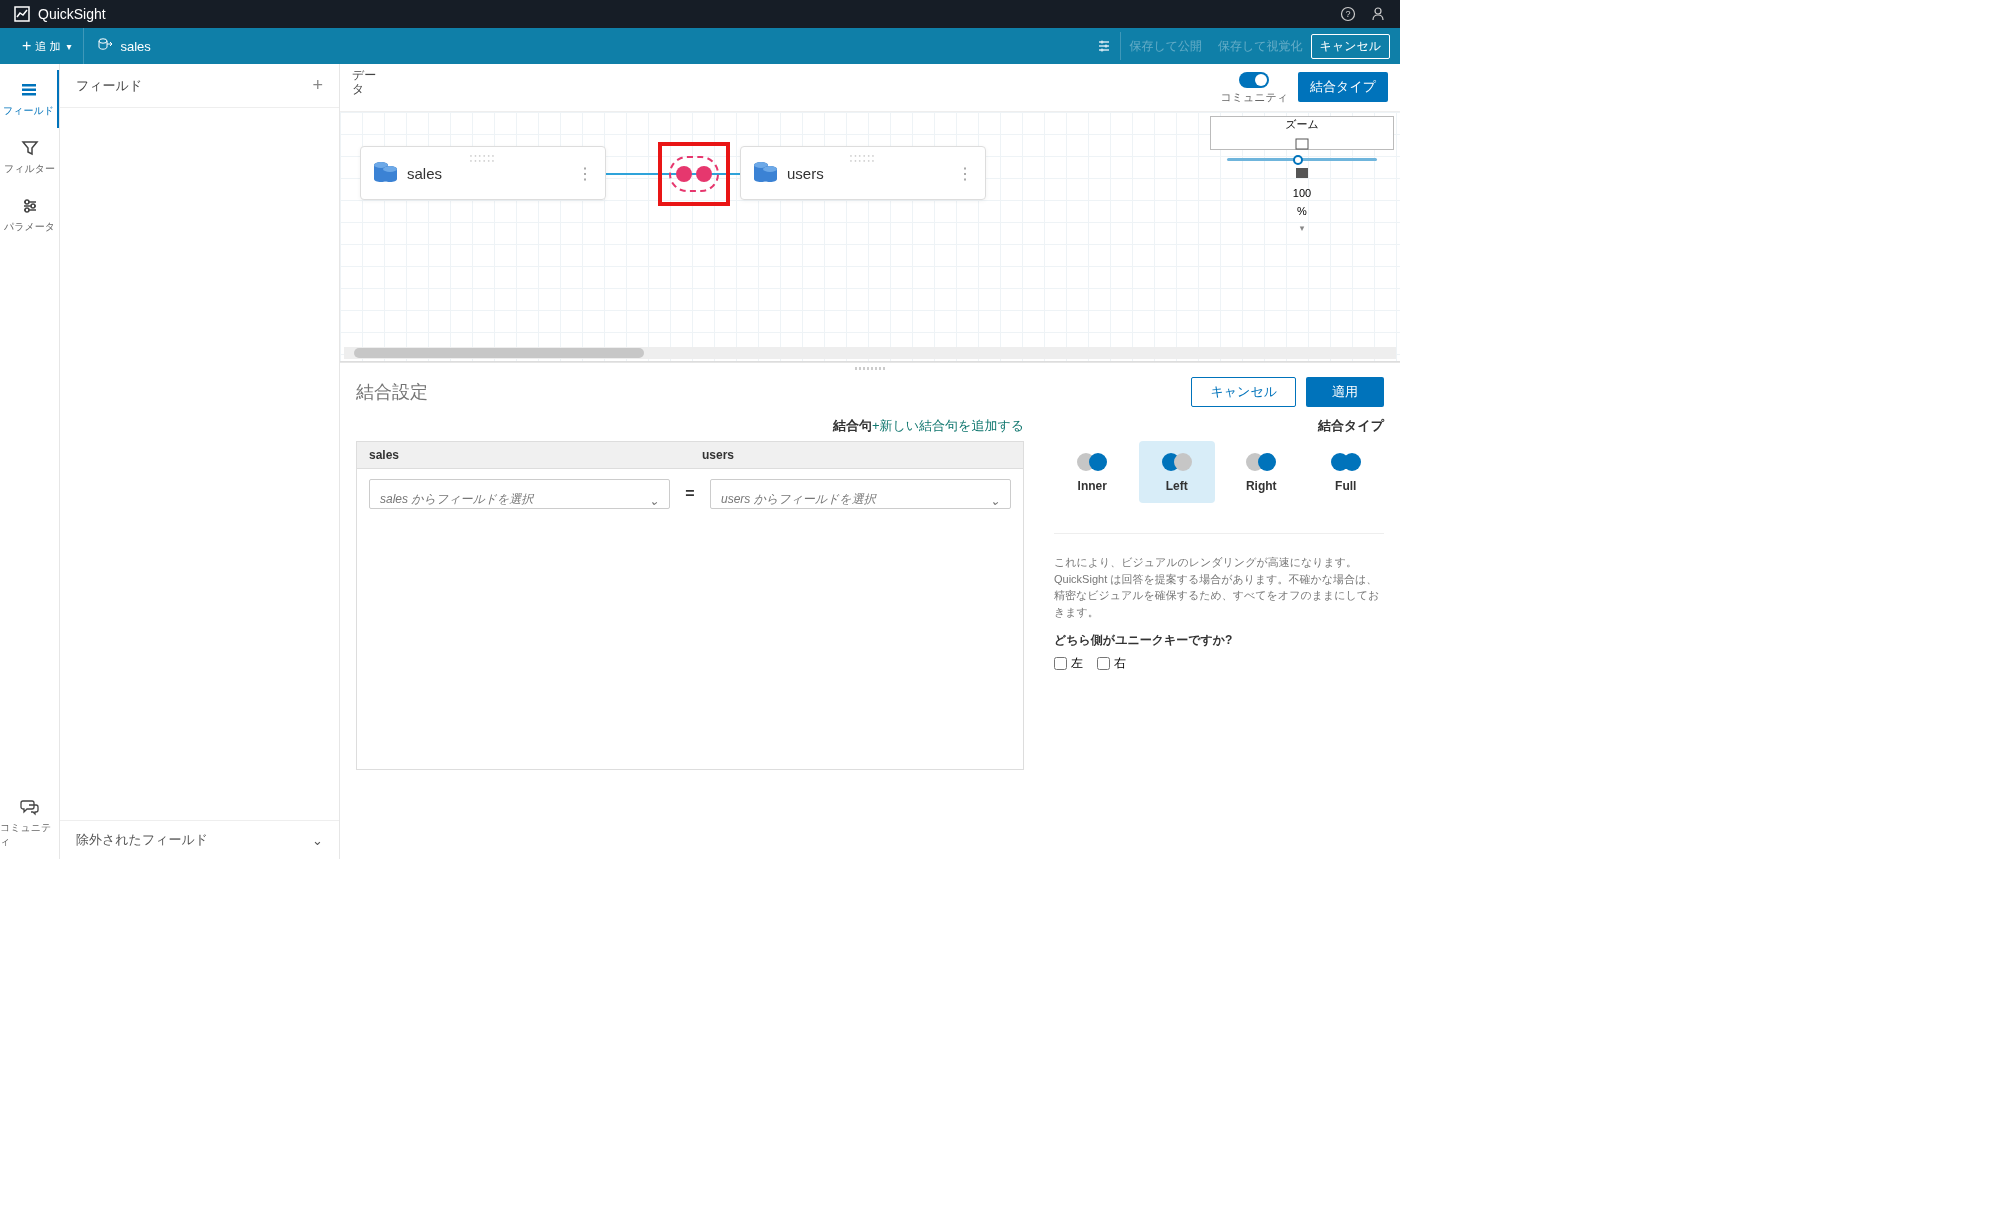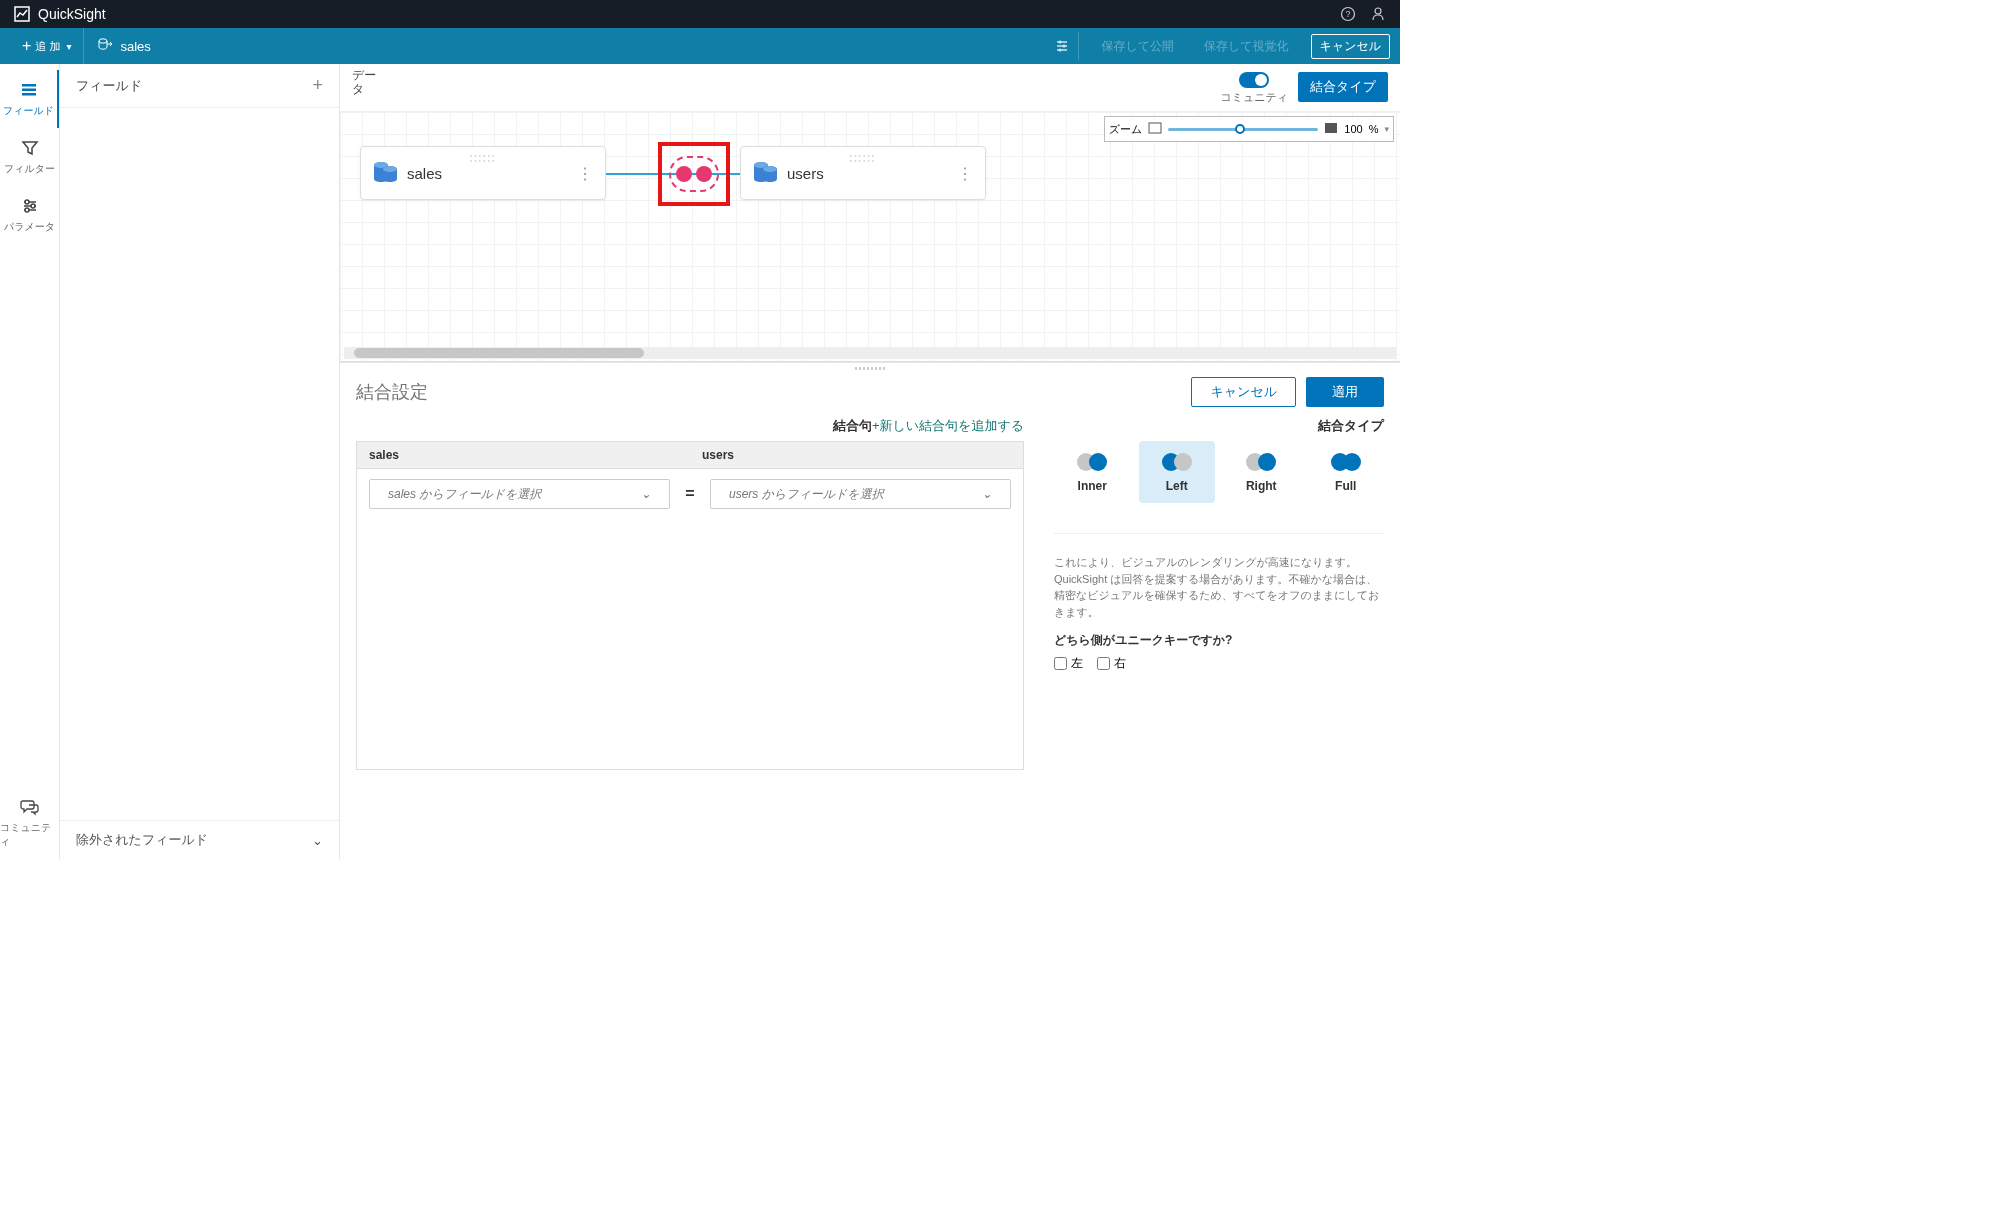--- a/index.html
+++ b/index.html
@@ -13,21 +13,21 @@
 .top-bar .icon-btn { width: 16px; height: 16px; display: flex; align-items: center; justify-content: center; cursor: pointer; color: #ccc; }
 
 
 .toolbar { background: #0f7fa8; color: #fff; height: 36px; display: flex; align-items: center; justify-content: space-between; padding: 0 10px; }
 .toolbar .left { display: flex; align-items: center; gap: 0; }
 .toolbar .add-btn { display: flex; align-items: center; gap: 4px; padding: 0 12px; height: 36px; cursor: pointer; border-right: 1px solid rgba(255,255,255,0.2); }
 .toolbar .add-btn .plus { font-size: 16px; line-height: 1; }
 .toolbar .add-btn .txt { font-size: 11px; line-height: 10px; }
 .toolbar .add-btn .caret { font-size: 10px; margin-left: 2px; }
 .toolbar .dataset-label { display: flex; align-items: center; gap: 6px; padding: 0 14px; font-size: 13px; }
-.toolbar .right { display: flex; align-items: center; gap: 14px; }
+.toolbar .right { display: flex; align-items: center; gap: 0; }
 .toolbar .tool-icon { width: 28px; height: 28px; display: flex; align-items: center; justify-content: center; color: rgba(255,255,255,0.6); border-right: 1px solid rgba(255,255,255,0.2); padding-right: 6px; }
 .toolbar .tool-btn { background: transparent; border: none; color: rgba(255,255,255,0.35); font-size: 12px; padding: 4px 8px; cursor: default; }
 .toolbar .cancel-btn { background: transparent; border: 1px solid #fff; border-radius: 2px; color: #fff; font-size: 12px; padding: 3px 8px; cursor: pointer; }
 
 
 .main { flex: 1; display: flex; overflow: hidden; }
 
 
 .nav-rail { width: 60px; background: #fff; border-right: 1px solid #e6e6e6; display: flex; flex-direction: column; align-items: center; padding-top: 6px; }
 .nav-item { width: 100%; display: flex; flex-direction: column; align-items: center; padding: 10px 0; cursor: pointer; font-size: 10px; color: #666; gap: 4px; }
@@ -58,21 +58,21 @@
 .toggle::after { content:''; position:absolute; right:2px; top:2px; width:12px; height:12px; background:#fff; border-radius:50%; }
 .toggle-label { font-size: 11px; color:#666; margin-top:2px; }
 .add-data-btn { background:#0073bb; color:#fff; border:none; border-radius:2px; padding: 6px 12px; font-size:13px; cursor:pointer; }
 
 
 .canvas-wrap { position:relative; flex: 0 0 auto; height: 250px; border-bottom: 1px solid #ddd; }
 .canvas { position:absolute; inset:0; background-color: #fff;
   background-image: linear-gradient(#eef3f6 1px, transparent 1px), linear-gradient(90deg, #eef3f6 1px, transparent 1px);
   background-size: 22px 22px; overflow: auto; }
 .canvas-content { position:relative; width: 1500px; height: 230px; }
-.zoom-bar { position:absolute; top:4px; right:6px; background:#fff; border:1px solid #bbb; height:26px; display:flex; align-items:center; padding:0 4px; gap:6px; font-size:11px; z-index:5; }
+.zoom-bar { position:absolute; top:4px; right:6px; background:#fff; border:1px solid #bbb; height:34px; display:flex; align-items:center; padding:0 16px; gap:6px; font-size:11px; z-index:5;flex-direction:column; }
 .zoom-bar .slider { -webkit-appearance:none; width:150px; height:3px; background:#6fb5dc; border-radius:2px; }
 .zoom-bar .slider::-webkit-slider-thumb { -webkit-appearance:none; width:10px; height:10px; border-radius:50%; background:#fff; border:2px solid #0073bb; }
 
 .node { position:absolute; width:246px; height:54px; background:#fff; border:1px solid #ddd; border-radius:4px; box-shadow:0 1px 4px rgba(0,0,0,0.05); display:flex; align-items:center; padding:0 10px; }
 .node .db-icon { width:28px; height:28px; margin-right:8px; }
 .node .name { font-size:15px; color:#333; }
 .node .dots { position:absolute; top:6px; left:50%; transform:translateX(-50%); color:#ccc; font-size:4px; letter-spacing:2px; }
 .node .menu { position:absolute; right:12px; top:50%; transform:translateY(-50%); color:#999; cursor:pointer; font-size:16px; }
 
 .join-box { position:absolute; width:72px; height:64px; border:4px solid #e91515; display:flex; align-items:center; justify-content:center; background:transparent; }
@@ -92,21 +92,21 @@
 .btn-primary { background:#0073bb; border:none; color:#fff; padding:5px 26px; font-size:13px; border-radius:2px; cursor:pointer; }
 
 .join-body { display:flex; padding:0 16px 20px; gap:30px; }
 .join-clauses { flex:1; }
 .section-title { font-size:13px; font-weight:700; color:#333; margin-bottom:6px; display:flex; justify-content:flex-end; align-items:center; }
 .add-clause { color:#0f766e; font-size:13px; cursor:pointer; font-weight:400; }
 .clause-table { border:1px solid #ddd; }
 .clause-head { display:flex; background:#f0f0f0; border-bottom:1px solid #ddd; }
 .clause-head .col { flex:1; padding:6px 12px; font-size:12px; font-weight:700; color:#333; }
 .clause-row { display:flex; padding:10px 12px; align-items:center; gap:10px; }
-.clause-row .sel { flex:1; border:1px solid #ccc; height:30px; display:flex; align-items:center; justify-content:space-between; padding:0 18px; font-size:12px; font-style:italic; color:#777; cursor:pointer; background:#fff; border-radius:2px; }
+.clause-row .sel { flex:1; border:1px solid #ccc; height:30px; display:flex; align-items:flex-end; justify-content:space-between; padding:0 10px; font-size:12px; font-style:italic; color:#777; cursor:pointer; background:#fff; border-radius:2px; }
 .clause-row .eq { width:20px; text-align:center; color:#333; font-weight:700; }
 
 .join-types { width:330px; }
 .type-row { display:flex; gap:8px; margin-top:4px; }
 .type-card { flex:1; display:flex; flex-direction:column; align-items:center; padding:10px 4px; border-radius:4px; cursor:pointer; gap:6px; }
 .type-card.selected { background:#d8edf8; }
 .type-card .jt-icon { width:34px; height:22px; display:flex; align-items:center; justify-content:center; }
 .type-card .lbl { font-size:12px; font-weight:700; color:#333; }
 .jt { display:flex; }
 .jt .l, .jt .r { width:18px; height:18px; border-radius:50%; }

